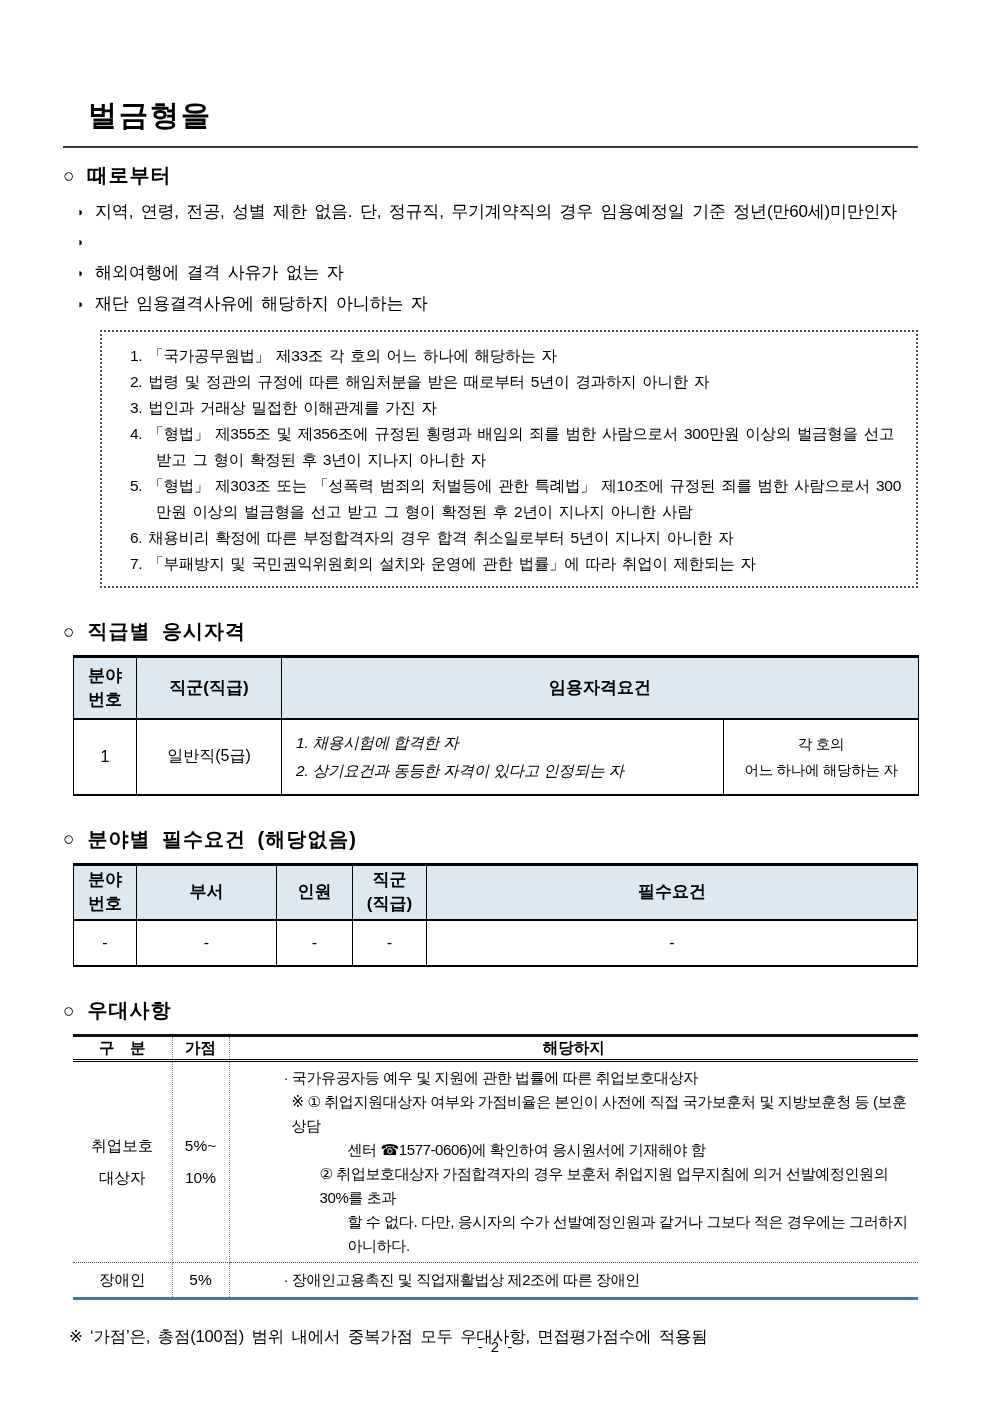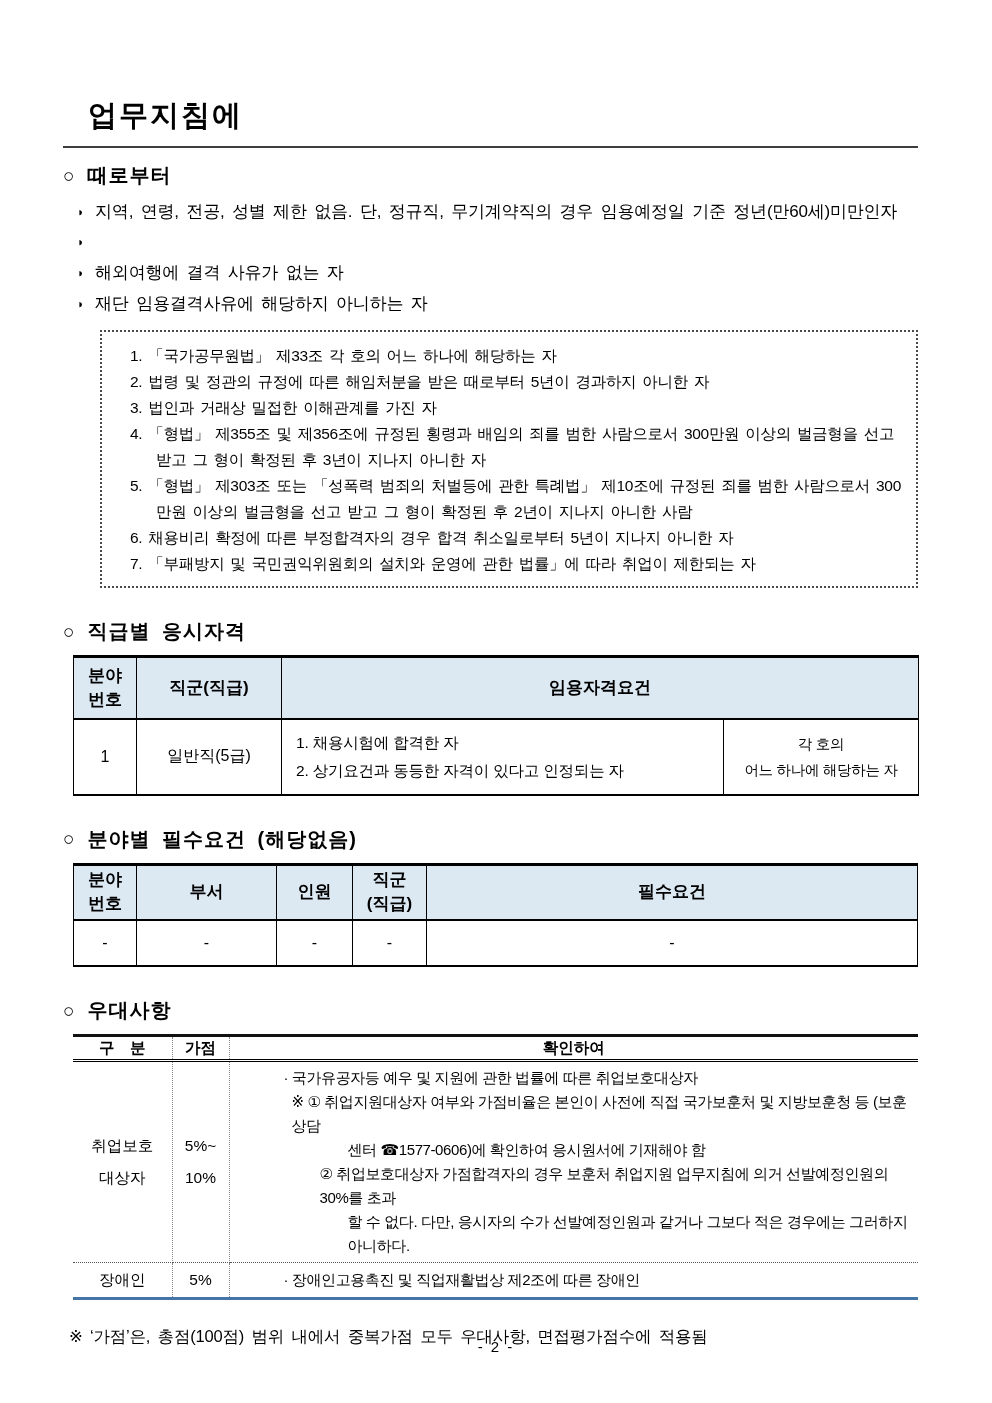--- a/index.html
+++ b/index.html
@@ -95,21 +95,21 @@
     border-bottom: 2px solid #000;
     font-size: 17px;
     font-weight: bold;
     line-height: 24px;
   }
   .tbl-std td { font-size: 16px; }
   .h-grade { height: 62px; }
   .r-grade { height: 76px; }
   .h-field { height: 56px; }
   .r-field { height: 46px; }
-  .cell-left { text-align: left !important; padding-left: 14px; }
+  .cell-left { text-align: left !important; padding-left: 14px; font-style: italic; }
   .req-line { font-size: 15.5px; line-height: 28px; letter-spacing: -0.2px; }
   .note-line { font-size: 14.5px; line-height: 26px; white-space: nowrap; letter-spacing: -0.3px; }
 
   
   .tbl-pref {
     width: 845px;
     margin: 10px 0 0 10px;
     border-top: 3px solid #111;
     border-bottom: 3px solid #4574a7;
   }
@@ -158,21 +158,21 @@
     font-size: 15px;
     letter-spacing: 2px;
   }
 </style>
 </head>
 <body>
 
 <div class="page">
   <div class="content">
 
-    <div class="doc-title">업무지침에</div>
+    <div class="doc-title">벌금형을</div>
     <div class="title-rule"></div>
 
     <div class="sec-heading">
       <span class="marker">○</span>
       <span>때로부터</span>
     </div>
 
     <div class="bullets">
       <div class="bullet-row">
         <span class="b-icon">◗</span>
@@ -280,21 +280,21 @@
     <table class="tbl-pref">
       <colgroup>
           <col style="width:99px">
           <col style="width:57px">
           <col>
         </colgroup>
       <thead>
         <tr>
           <th>구　분</th>
           <th>가점</th>
-          <th>확인하여</th>
+          <th>해당하지</th>
         </tr>
       </thead>
       <tbody>
         <tr class="pref-row1">
           <td class="cell-center pre">취업보호
 대상자</td>
           <td class="cell-center pre">5%~
 10%</td>
           <td class="detail-cell">
             <div class="d-line d-plain">· 국가유공자등 예우 및 지원에 관한 법률에 따른 취업보호대상자</div>

